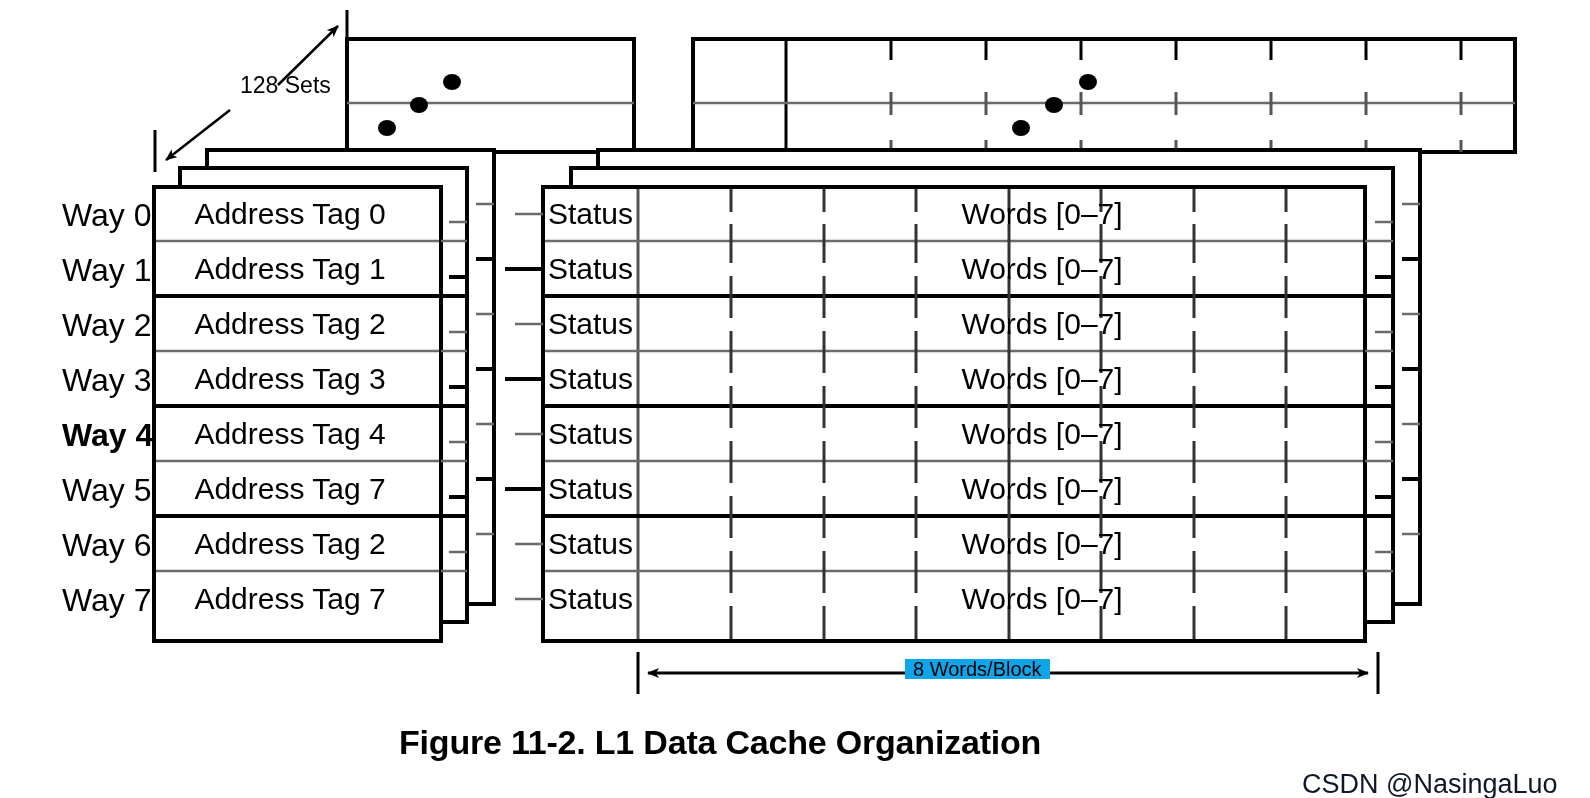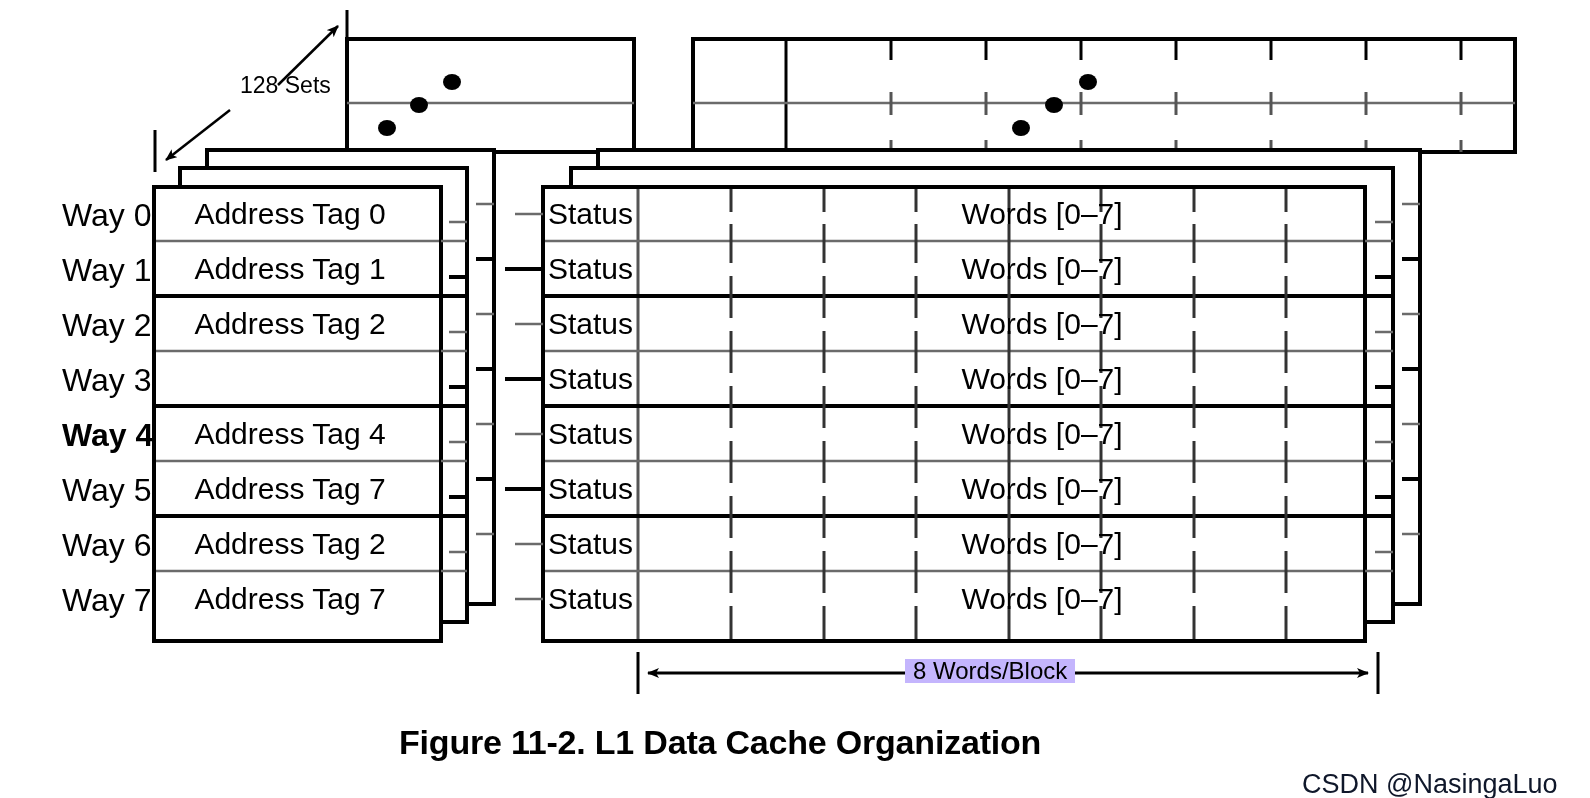--- a/index.html
+++ b/index.html
@@ -50,22 +50,22 @@
   .words-label {
     font-size: 30px;
     text-align: center;
     width: 200px;
   }
   .sets-label {
     font-size: 23px;
     margin-left: 44px;
   }
   .block-label {
-    font-size: 24px;
-    background: #c4b5fd;
+    font-size: 20px;
+    background: #0ea5e9;
     padding: 0 8px;
   }
   .fig-caption {
     font-size: 34px;
     font-weight: bold;
     letter-spacing: -0.2px;
   }
   .watermark {
     font-size: 27px;
     color: #0f172a;
@@ -330,20 +330,21 @@
   <div class="txt way-label" style="left:62px; top:309px;">Way 2</div>
   <div class="txt way-label" style="left:62px; top:364px;">Way 3</div>
   <div class="txt way-label" style="left:62px; top:419px;font-weight:bold;">Way 4</div>
   <div class="txt way-label" style="left:62px; top:474px;">Way 5</div>
   <div class="txt way-label" style="left:62px; top:529px;">Way 6</div>
   <div class="txt way-label" style="left:62px; top:584px;">Way 7</div>
 
   <div class="txt tag-label" style="left:152px; top:199px;">Address Tag 0</div>
   <div class="txt tag-label" style="left:152px; top:254px;">Address Tag 1</div>
   <div class="txt tag-label" style="left:152px; top:309px;">Address Tag 2</div>
+  <div class="txt tag-label" style="left:152px; top:364px;">Address Tag 3</div>
   <div class="txt tag-label" style="left:152px; top:419px;">Address Tag 4</div>
   <div class="txt tag-label" style="left:152px; top:474px;">Address Tag 7</div>
   <div class="txt tag-label" style="left:152px; top:529px;">Address Tag 2</div>
   <div class="txt tag-label" style="left:152px; top:584px;">Address Tag 7</div>
 
   <div class="txt status-label" style="left:548px; top:199px;">Status</div>
   <div class="txt status-label" style="left:548px; top:254px;">Status</div>
   <div class="txt status-label" style="left:548px; top:309px;">Status</div>
   <div class="txt status-label" style="left:548px; top:364px;">Status</div>
   <div class="txt status-label" style="left:548px; top:419px;">Status</div>

